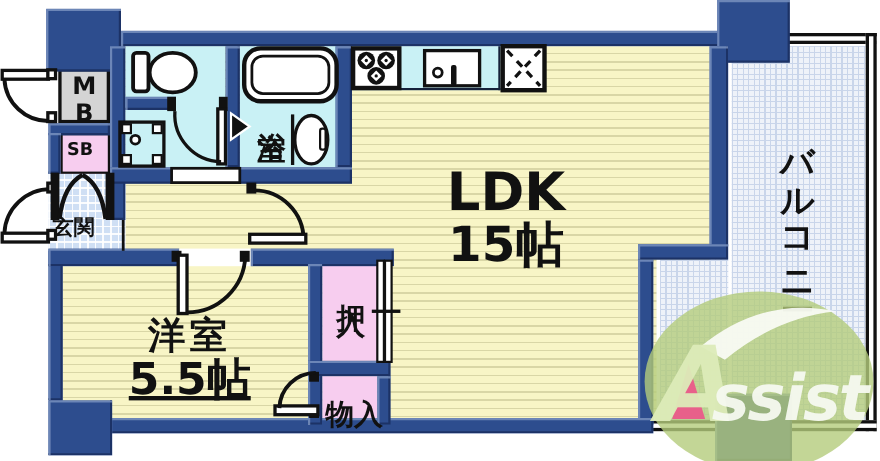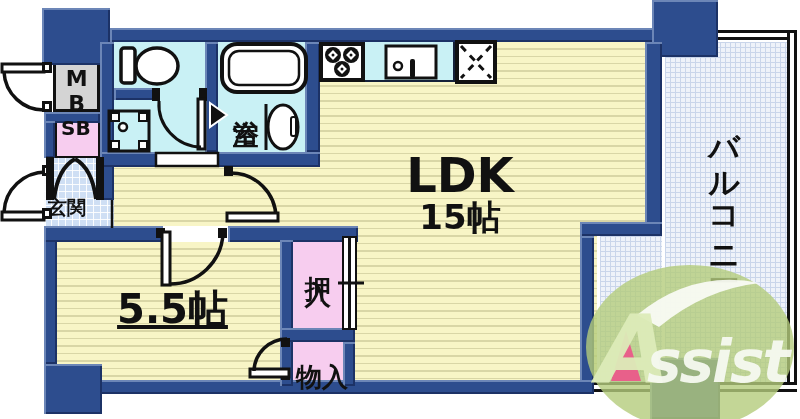--- a/index.html
+++ b/index.html
@@ -182,32 +182,33 @@
     <g>
       <rect x="46" y="157" width="8" height="43" fill="#111"></rect>
       <rect x="96" y="157" width="8" height="43" fill="#111"></rect>
       <path d="M 54,199 Q 58,168 75,159" fill="none" stroke="#111" stroke-width="4"></path>
       <path d="M 96,199 Q 92,168 75,159" fill="none" stroke="#111" stroke-width="4"></path>
     </g>
   </svg>
 
   <div class="lbl ctr" style="left:320px;top:150px;width:280px;">
     <div style="font-size:48px;">LDK</div>
-    <div style="font-size:34px;">15帖</div>
+    <div style="font-size:44px;">15帖</div>
   </div>
   <div class="lbl ctr" style="left:60px;top:288px;width:225px;">
+    <div style="font-size:34px;letter-spacing:4px;">洋室</div>
     <div style="font-size:40px;text-decoration:underline;">5.5帖</div>
   </div>
   <div class="lbl v" style="left:232px;top:100px;font-size:26px;">浴室</div>
   <div class="lbl" style="left:48px;top:198px;font-size:19px;">玄関</div>
   <div class="lbl v" style="left:708px;top:112px;font-size:31px;letter-spacing:3px;">バルコニー</div>
   <div class="lbl v" style="left:304px;top:255px;font-size:26px;letter-spacing:4px;">押入</div>
   <div class="lbl" style="left:296px;top:364px;font-size:26px;">物入</div>
   <div class="lbl vu" style="left:65px;top:66px;font-size:22px;">MB</div>
-  <div class="lbl" style="left:61px;top:118px;font-size:20px;">SB</div>
+  <div class="lbl" style="left:61px;top:128px;font-size:16px;">SB</div>
 
   <svg class="abs" style="left:575px;top:255px;" width="225" height="164" viewBox="0 0 225 164">
     <ellipse cx="115" cy="92" rx="104" ry="82" fill="#b4cc7c" fill-opacity="0.8"></ellipse>
     <path d="M 62,60 Q 118,14 185,28 Q 130,34 84,72 Z" fill="#ffffff" fill-opacity="0.85"></path>
     <polygon points="51,76 36,126 66,126" fill="#e8608a"></polygon>
     <text x="22" y="128" font-family="DejaVu Sans, sans-serif" font-size="95" font-weight="bold" font-style="italic" fill="#dcebb8" fill-opacity="0.95">A</text>
     <text x="72" y="127" font-family="DejaVu Sans, sans-serif" font-size="58" font-weight="bold" font-style="italic" fill="#f6f9f0" fill-opacity="0.95" letter-spacing="-2">ssist</text>
   </svg>
 
 </div>

